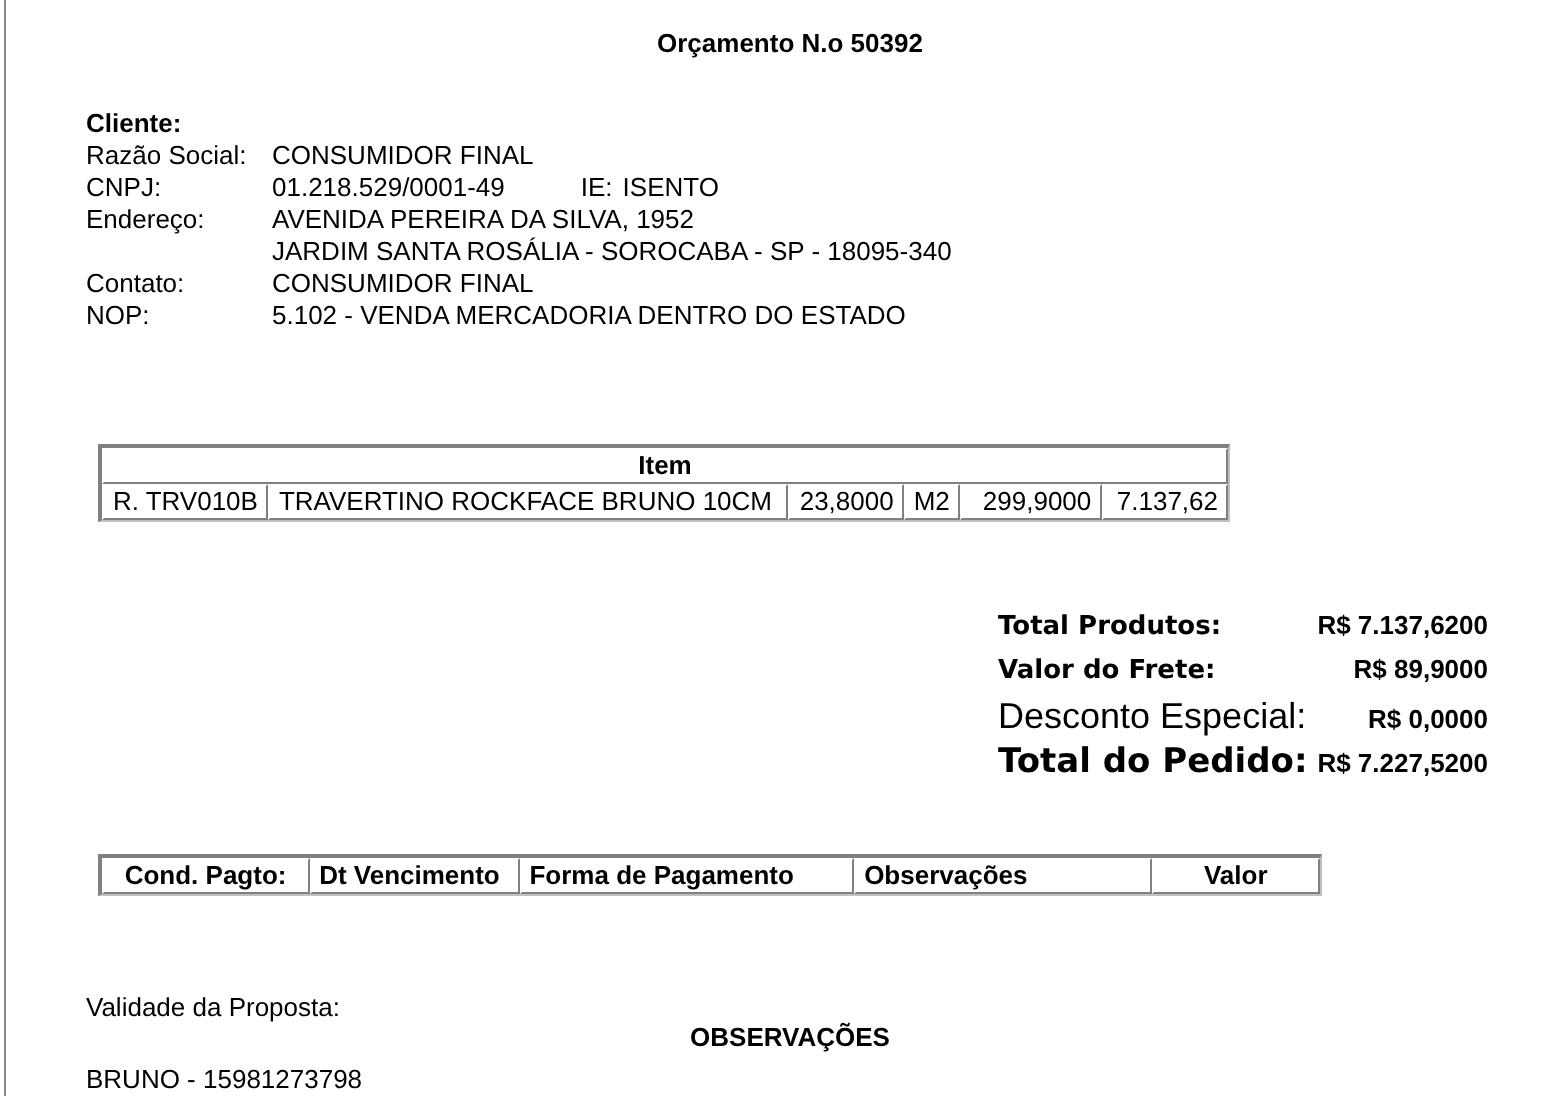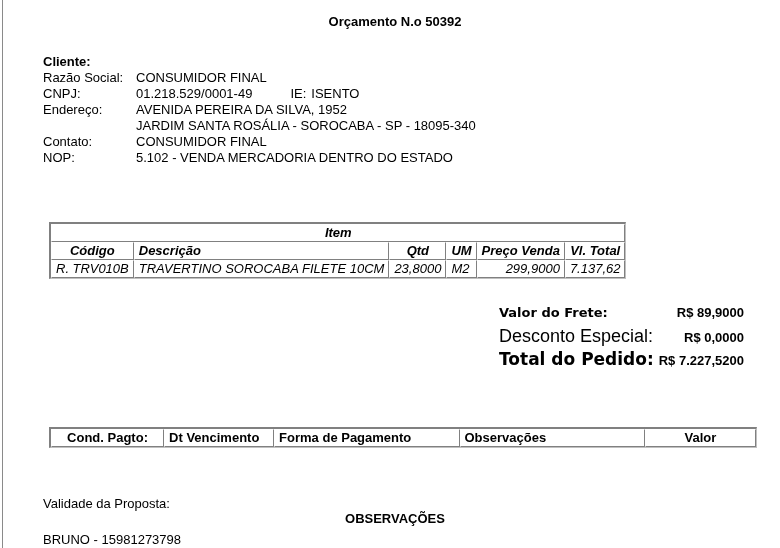--- a/index.html
+++ b/index.html
@@ -74,22 +74,22 @@
     border-top: 1px solid #fff;
     border-left: 1px solid #fff;
     padding: 0 4px;
     height: 16px;
     line-height: 16px;
     white-space: nowrap;
   }
   table.grid th {
     font-weight: bold;
   }
-  .items { left: 49px; top: 222px; width: 566px; font-style: italic; }
-  .pay { left: 49px; top: 427px; width: 708px; }
+  .items { left: 49px; top: 222px; width: 566px; }
+  .pay { left: 49px; top: 427px; width: 612px; }
   .c { text-align: center; }
   .r { text-align: right; }
   .l { text-align: left; }
 
   .totals {
     position: absolute;
     left: 499px;
     top: 305px;
     width: 245px;
   }
@@ -183,39 +183,35 @@
     <col style="width:64px">
     <col style="width:33px">
     <col style="width:126px">
     <col style="width:88px">
   </colgroup>
   <tbody>
       <tr>
     <th colspan="6" class="c">Item</th>
   </tr>
   <tr>
-    <th class="c">Código</th>
-    <th class="l">Descrição</th>
-    <th class="c">Qtd</th>
-    <th class="c">UM</th>
-    <th class="c">Preço Venda</th>
-    <th class="c">Vl. Total</th>
-  </tr>
-  <tr>
     <td class="c">R. TRV010B</td>
-    <td class="l">TRAVERTINO SOROCABA FILETE 10CM</td>
+    <td class="l">TRAVERTINO ROCKFACE BRUNO 10CM</td>
     <td class="r">23,8000</td>
     <td class="l">M2</td>
     <td class="r">299,9000</td>
     <td class="r">7.137,62</td>
   </tr>
 </tbody>
   </table>
 
 <div class="totals">
+  <div class="tot-row" style="height:22px;">
+    <span class="tot-label-heavy">Total Produtos:</span>
+    <span class="tot-value">R$ 7.137,6200</span>
+  </div>
   <div class="tot-row" style="height:21px;">
     <span class="tot-label-heavy">Valor do Frete:</span>
     <span class="tot-value">R$ 89,9000</span>
   </div>
   <div class="tot-row" style="height:23px;">
     <span class="tot-label-normal">Desconto Especial:</span>
     <span class="tot-value">R$ 0,0000</span>
   </div>
   <div class="tot-row" style="height:22px;text-align:center;">
     <span class="tot-label-big">Total do Pedido:</span>

